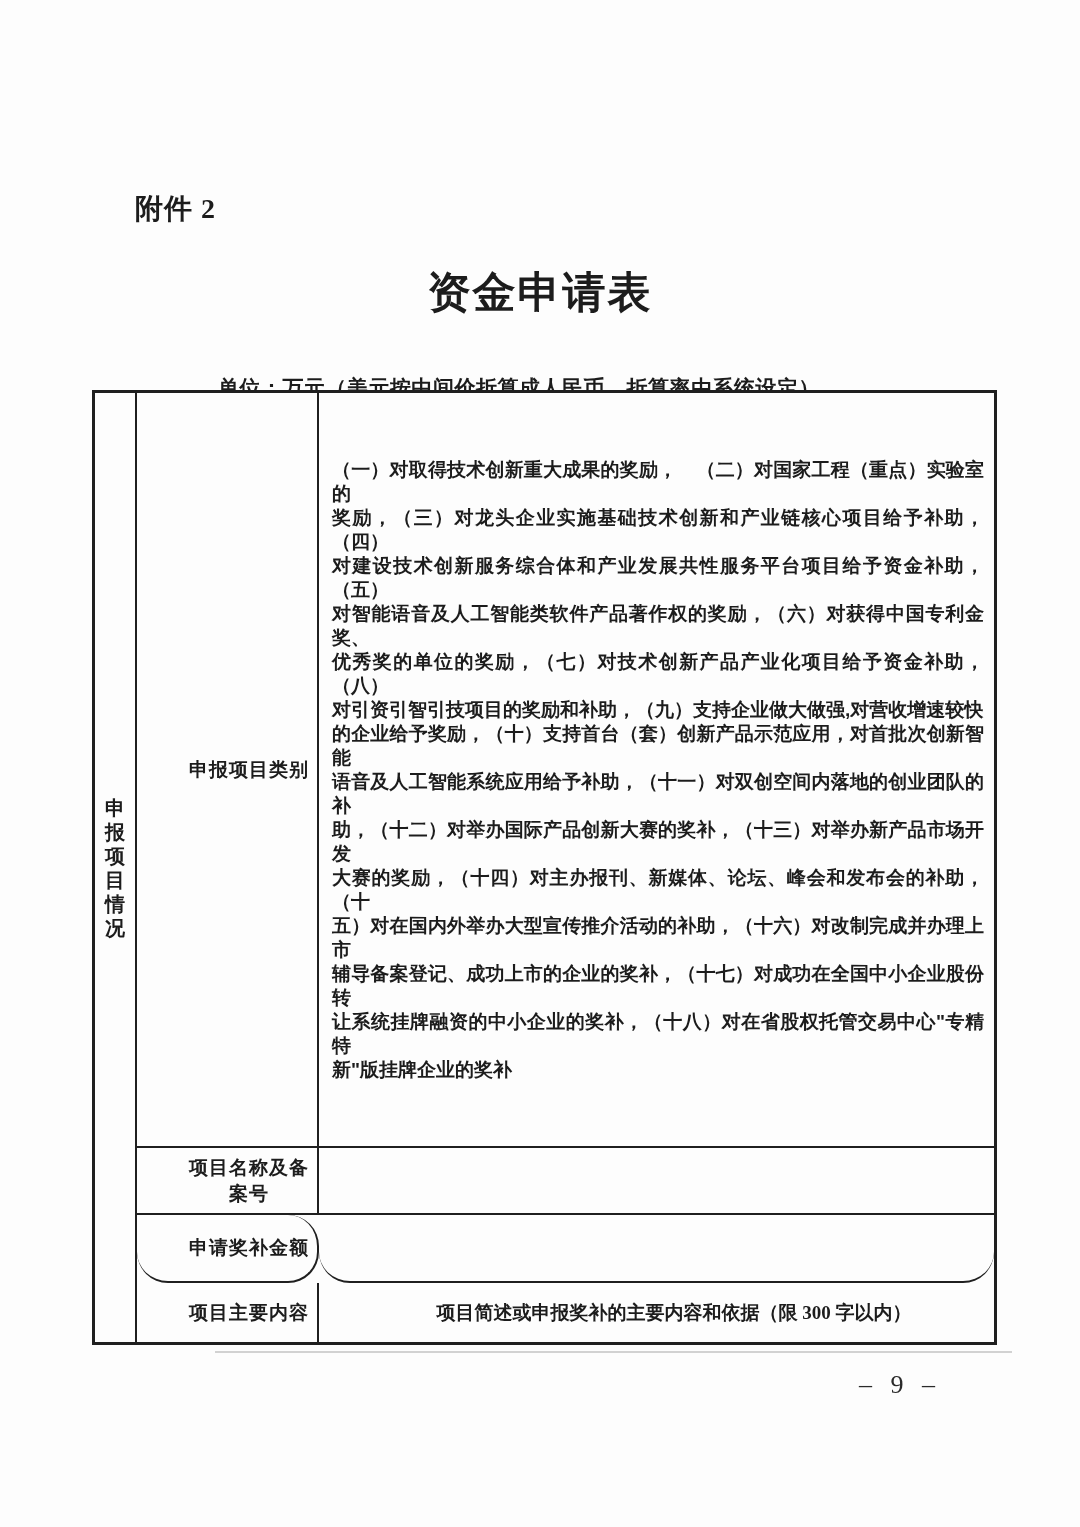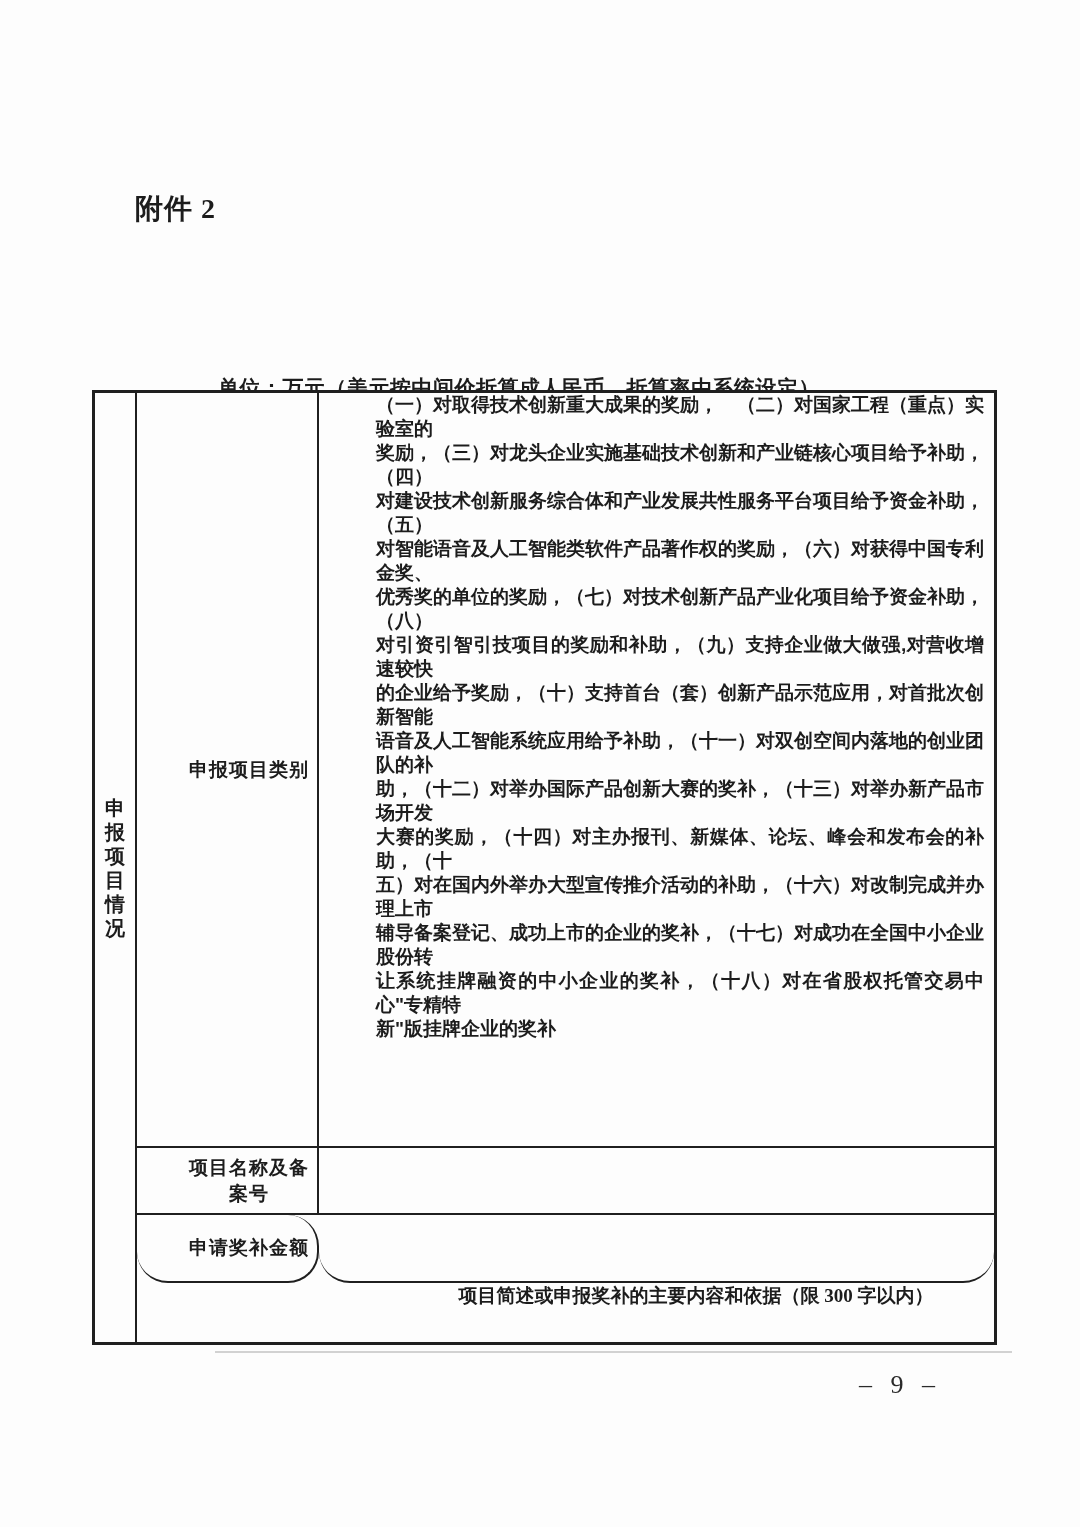--- a/index.html
+++ b/index.html
@@ -66,21 +66,21 @@
     text-align: center;
   }
   .label-cell {
     display: flex; align-items: center; justify-content: center;
     border-right: 2px solid #1f1f1f;
     font-size: 19px;
     font-weight: 700;
     letter-spacing: 1px;
     text-align: center;
   }
-  .content-cell { display: flex; align-items: flex-start; padding-left: 44px; }
+  .content-cell { display: flex; align-items: center; }
   .bb { border-bottom: 2px solid #1f1f1f; }
   .col2 { grid-column: 2; padding-left: 44px; }
   .col3 { grid-column: 3; }
   .r1 { grid-row: 1; }
   .r2 { grid-row: 2; }
   .r3 { grid-row: 3; border-radius: 31px; }
   .r4 { grid-row: 4; }
   .category-text {
     font-size: 19px;
     font-weight: 600;
@@ -114,20 +114,21 @@
     color: #2a2a2a;
   }
 </style>
 </head>
 <body>
 
 <div class="page">
 
   <div class="attachment-label">附件 2</div>
 
+  <div class="doc-title">资金申请表</div>
 
   <div class="unit-note">单位：万元（美元按中间价折算成人民币，折算率由系统设定）</div>
 
   <div class="form-table">
 
     <div class="cell section-cell">
       <div class="section-label">申报项目情况</div>
     </div>
 
     <div class="cell label-cell col2 r1 bb">
@@ -157,20 +158,23 @@
       <div class="centered-note"></div>
     </div>
 
     <div class="cell label-cell col2 r3 bb">
       <span>申请奖补金额</span>
     </div>
     <div class="cell content-cell col3 r3 bb">
       <div class="centered-note"></div>
     </div>
 
+    <div class="cell label-cell col2 r4">
+      <span>项目主要内容</span>
+    </div>
     <div class="cell content-cell col3 r4">
       <div class="centered-note">项目简述或申报奖补的主要内容和依据（限 300 字以内）</div>
     </div>
 
   </div>
 
   <div class="table-shadow-line"></div>
 
   <div class="page-number">– 9 –</div>
 

